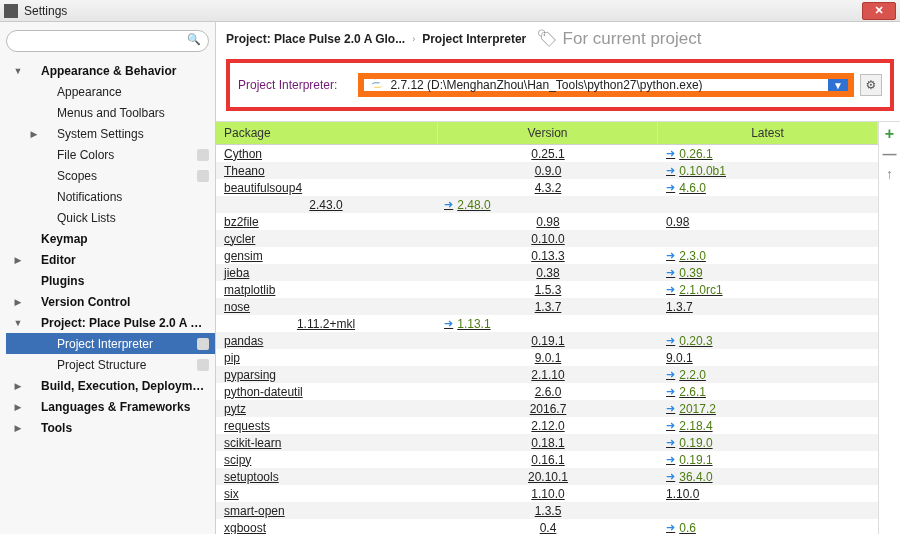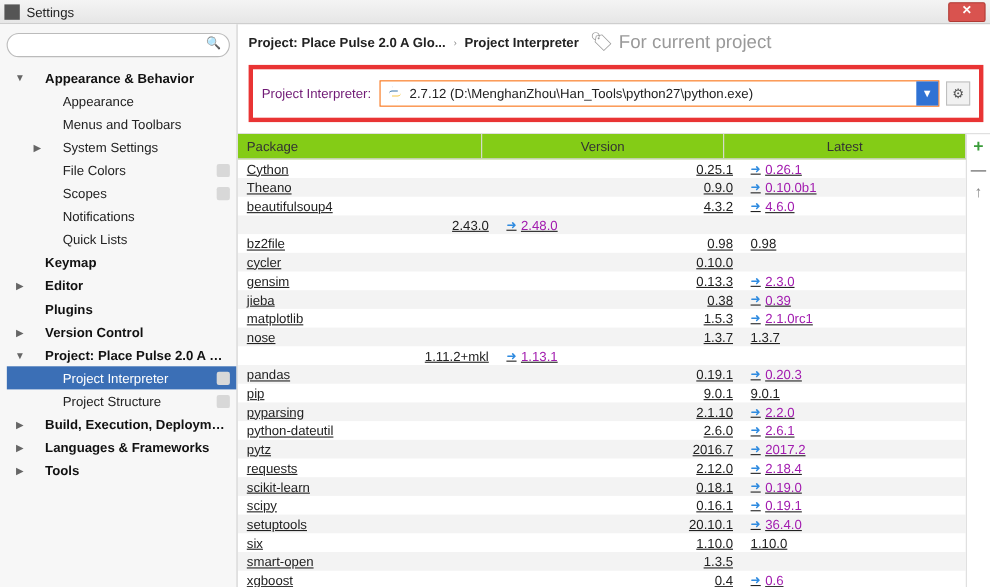--- a/index.html
+++ b/index.html
@@ -137,26 +137,27 @@
     display: flex;
     align-items: center;
     margin: 6px 6px 10px 10px;
     border: 4px solid #e93434;
     padding: 10px 8px 10px 8px;
   }
   .hl-label { margin-right: 8px; color: #701a75; }
   .interp-select {
     flex: 1;
     height: 24px;
-    border: 1px solid #f97316;
+    border: 6px solid #f97316;
     background: #fff;
     display: flex;
     align-items: center;
     padding: 0 0 0 6px;
     position: relative;
+    margin-left: 13px;
   }
   .interp-select .pyicon {
     width: 14px; height: 14px;
     margin-right: 6px;
   }
   .interp-select .txt { flex:1; color:#222; }
   .interp-select .drop {
     width: 20px; height: 100%;
     background: #2f72d4;
     display:flex; align-items:center; justify-content:center;
@@ -177,21 +178,21 @@
     flex: 1;
     overflow: hidden;
     border-top: 1px solid #ddd;
   }
   .pkg-table {
     flex: 1;
     overflow-y: auto;
   }
   .thead {
     display: flex;
-    background: #84cc16;
+    background: #bef264;
     border-bottom: 1px solid #d0d0d0;
     font-weight: 400;
     color: #333;
   }
   .thead .th {
     padding: 4px 8px;
     text-align: center;
     border-right: 1px solid #ddd;
   }
   .col-pkg { width: 222px; text-align:left !important; }
@@ -206,27 +207,27 @@
     text-decoration: underline;
   }
   .tbody .tr:nth-child(even) {
     background: #f3f3f3;
   }
   .tbody .td {
     padding: 0 8px;
     overflow: hidden; white-space: nowrap; text-overflow: ellipsis;
   }
   .td.col-pkg { text-align: left; }
-  .td.col-ver { text-align: right; margin-left: 16px; }
+  .td.col-ver { text-align: center; }
   .td.col-lat { text-align: left; display:flex; align-items:center; gap:4px;}
   .up-arrow {
     color: #2f8be0;
     font-size: 11px;
   }
-  .lat-txt { color: #a21caf; }
+  .lat-txt { color: #4d7c0f; }
   .lat-txt.plain { color: #222; }
 
   .side-actions {
     width: 22px;
     border-left: 1px solid #ddd;
     display: flex;
     flex-direction: column;
     align-items: center;
     padding-top: 4px;
     gap: 4px;

